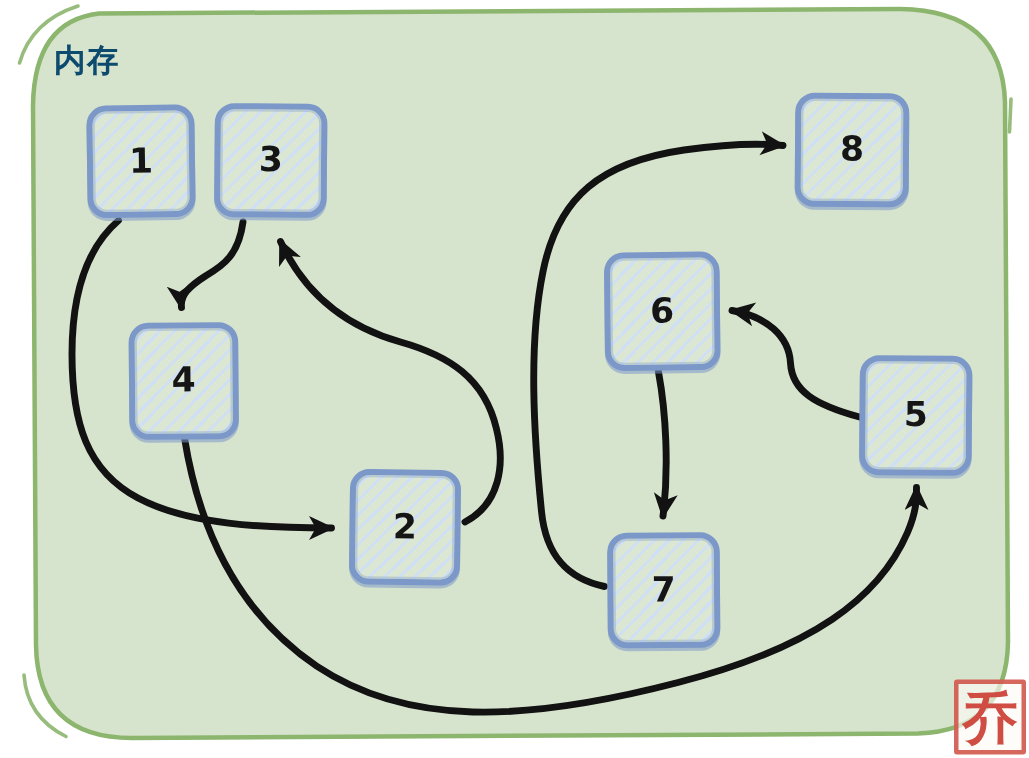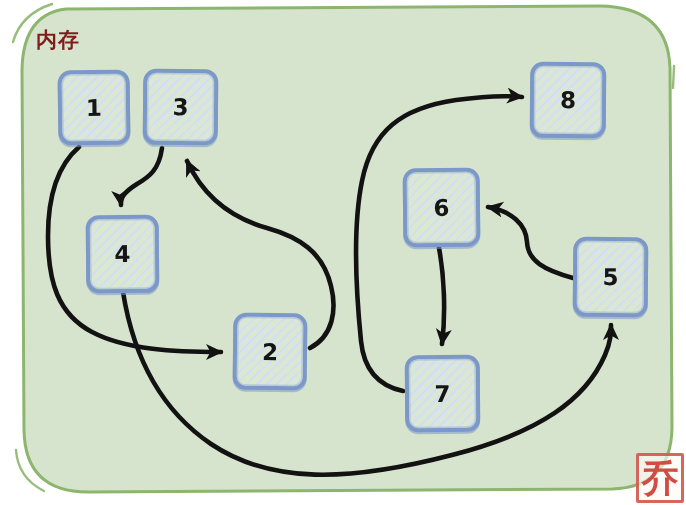--- a/index.html
+++ b/index.html
@@ -33,21 +33,21 @@
     stroke-linecap: round;
   }
 
   .title {
     position: absolute;
     left: 36px; top: 26px;
     z-index: 2;
     font-weight: bold;
     font-size: 21px;
     letter-spacing: 1px;
-    color: #7f1d1d;
+    color: #0c4a6e;
   }
 
   #nodes { position: absolute; left: 0; top: 0; z-index: 1; width: 100%; height: 100%; }
   .node {
     position: absolute;
     box-sizing: border-box;
     border: 4px solid var(--node-border, #7b98c8);
     border-radius: 13px;
     background-color: var(--node-fill, #dbe7d2);
     background-image: repeating-linear-gradient(135deg,

